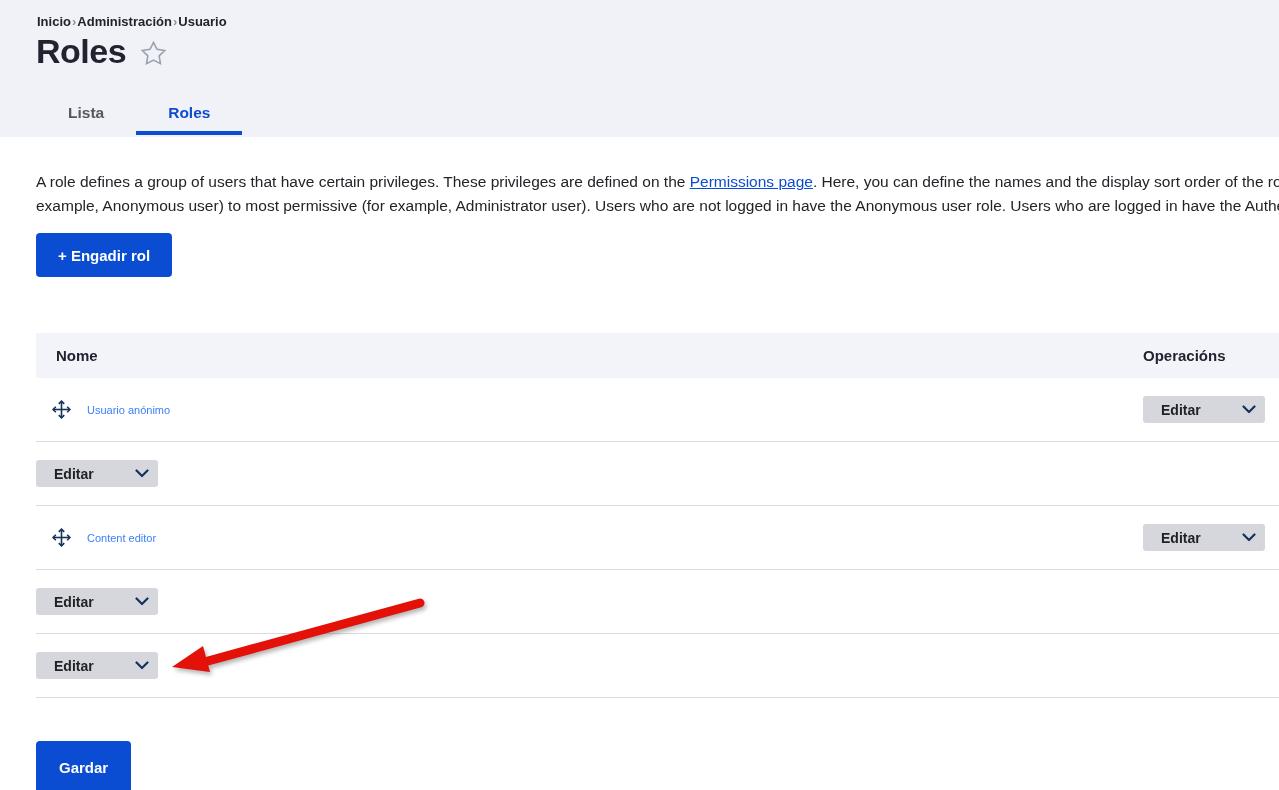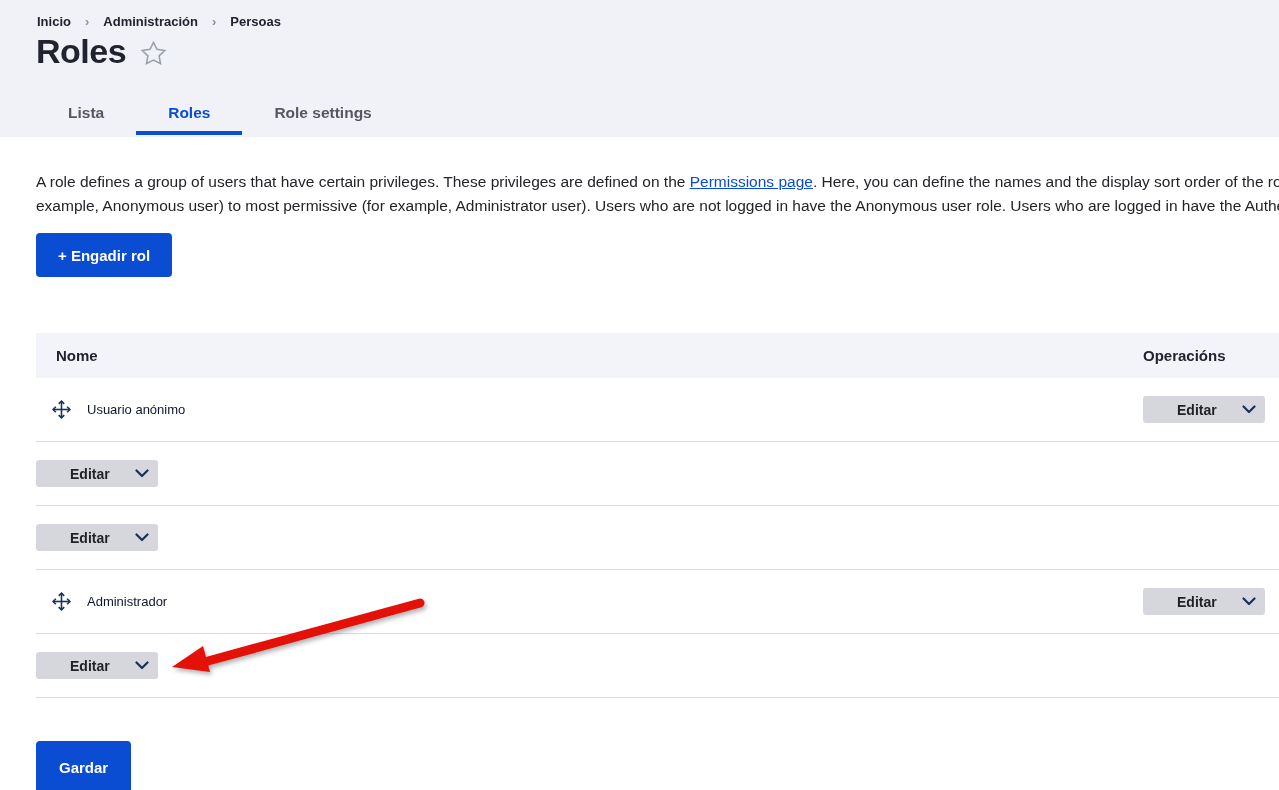--- a/index.html
+++ b/index.html
@@ -28,21 +28,21 @@
     position:relative;
     height:137px;
     background:var(--header-bg);
   }
   .breadcrumb{
     padding:14px 0 0 37px;
     font-size:13px;
     font-weight:700;
     display:flex;
     align-items:center;
-    gap:14px;
+    gap:1px;
   }
   .breadcrumb a{color:var(--text-dark);text-decoration:none;cursor:pointer;}
   .crumb-sep{color:var(--sep-gray);font-size:13px;font-weight:700;}
   .title-row{
     display:flex;
     align-items:center;
     gap:14px;
     padding-left:36px;
     margin-top:4px;
   }
@@ -143,38 +143,38 @@
   .thead .cell-name{padding-left:20px;}
   .cell-ops{flex:1;display:flex;align-items:center;}
   .drag-handle{
     margin-left:14px;
     width:22px;height:22px;
     display:flex;align-items:center;justify-content:center;
     cursor:move;
   }
   .role-name{
     margin-left:15px;
-    font-size:13px;
-    color:#0f172a;
+    font-size:11px;
+    color:#3b82f6;
   }
   .dropbtn{
     position:relative;
     width:122px;
     height:27px;
     background:var(--dropbtn-bg);
     border:none;
     border-radius:3px;
     display:flex;
     align-items:center;
     font-family:"Liberation Sans", sans-serif;
     font-size:14px;
     font-weight:700;
     color:#1f2125;
     cursor:pointer;
-    padding-left:34px;
+    padding-left:18px;
   }
   .dropbtn .chev{
     position:absolute;
     right:9px;
     top:9px;
     display:flex;
   }
   
   .arrow-overlay{
     position:absolute;
@@ -187,36 +187,35 @@
 </style>
 </head>
 <body>
 
 <header class="page-header">
   <nav class="breadcrumb">
     <a>Inicio</a>
     <span class="crumb-sep">›</span>
     <a>Administración</a>
     <span class="crumb-sep">›</span>
-    <a>Persoas</a>
+    <a>Usuario</a>
   </nav>
 
   <div class="title-row">
     <h1 class="page-title">Roles</h1>
     <button class="star-btn" title="">
       <svg width="27" height="27" viewBox="0 0 24 24" fill="none" stroke="#9aa0ab" stroke-width="1.4" stroke-linejoin="miter">
         <polygon points="12 2.2 15.1 8.3 22 9.3 17 14.1 18.2 21 12 17.8 5.8 21 7 14.1 2 9.3 8.9 8.3"></polygon>
       </svg>
     </button>
   </div>
 
   <nav class="tabs">
     <a class="tab">Lista</a>
     <a class="tab active">Roles</a>
-    <a class="tab">Role settings</a>
   </nav>
 </header>
 
 <main class="content">
   <div class="description">
     <div class="dline"><span>A role defines a group of users that have certain privileges. These privileges are defined on the </span><a>Permissions page</a><span>. Here, you can define the names and the display sort order of the roles on your site. It is recommended to order roles from least permissive (for</span></div>
     <div class="dline">example, Anonymous user) to most permissive (for example, Administrator user). Users who are not logged in have the Anonymous user role. Users who are logged in have the Authenticated user role, plus any other</div>
   </div>
 
   <button class="btn-primary add-role-btn">+ Engadir rol</button>
@@ -260,46 +259,46 @@
         <span class="chev">
           <svg width="14" height="9" viewBox="0 0 14 9" fill="none" stroke="#16325c" stroke-width="2.2" stroke-linecap="round" stroke-linejoin="round">
             <polyline points="1.5,1.5 7,7 12.5,1.5"></polyline>
           </svg>
         </span>
       </button>
     </div>
   </div>
 
   <div class="trow">
-    <div class="cell-ops">
-      <button class="dropbtn">
-        <span class="dropbtn-label">Editar</span>
-        <span class="chev">
-          <svg width="14" height="9" viewBox="0 0 14 9" fill="none" stroke="#16325c" stroke-width="2.2" stroke-linecap="round" stroke-linejoin="round">
-            <polyline points="1.5,1.5 7,7 12.5,1.5"></polyline>
-          </svg>
-        </span>
-      </button>
-    </div>
-  </div>
-
-  <div class="trow">
     <div class="cell-name">
       <span class="drag-handle">
         <svg width="21" height="21" viewBox="0 0 20 20" fill="none" stroke="#16325c" stroke-width="1.5">
           <line x1="10" y1="2.6" x2="10" y2="17.4"></line>
           <line x1="2.6" y1="10" x2="17.4" y2="10"></line>
           <polyline points="7.4,4.6 10,2 12.6,4.6"></polyline>
           <polyline points="7.4,15.4 10,18 12.6,15.4"></polyline>
           <polyline points="4.6,7.4 2,10 4.6,12.6"></polyline>
           <polyline points="15.4,7.4 18,10 15.4,12.6"></polyline>
         </svg>
       </span>
-      <span class="role-name">Administrador</span>
-    </div>
+      <span class="role-name">Content editor</span>
+    </div>
+    <div class="cell-ops">
+      <button class="dropbtn">
+        <span class="dropbtn-label">Editar</span>
+        <span class="chev">
+          <svg width="14" height="9" viewBox="0 0 14 9" fill="none" stroke="#16325c" stroke-width="2.2" stroke-linecap="round" stroke-linejoin="round">
+            <polyline points="1.5,1.5 7,7 12.5,1.5"></polyline>
+          </svg>
+        </span>
+      </button>
+    </div>
+  </div>
+
+  <div class="trow">
     <div class="cell-ops">
       <button class="dropbtn">
         <span class="dropbtn-label">Editar</span>
         <span class="chev">
           <svg width="14" height="9" viewBox="0 0 14 9" fill="none" stroke="#16325c" stroke-width="2.2" stroke-linecap="round" stroke-linejoin="round">
             <polyline points="1.5,1.5 7,7 12.5,1.5"></polyline>
           </svg>
         </span>
       </button>
     </div>

